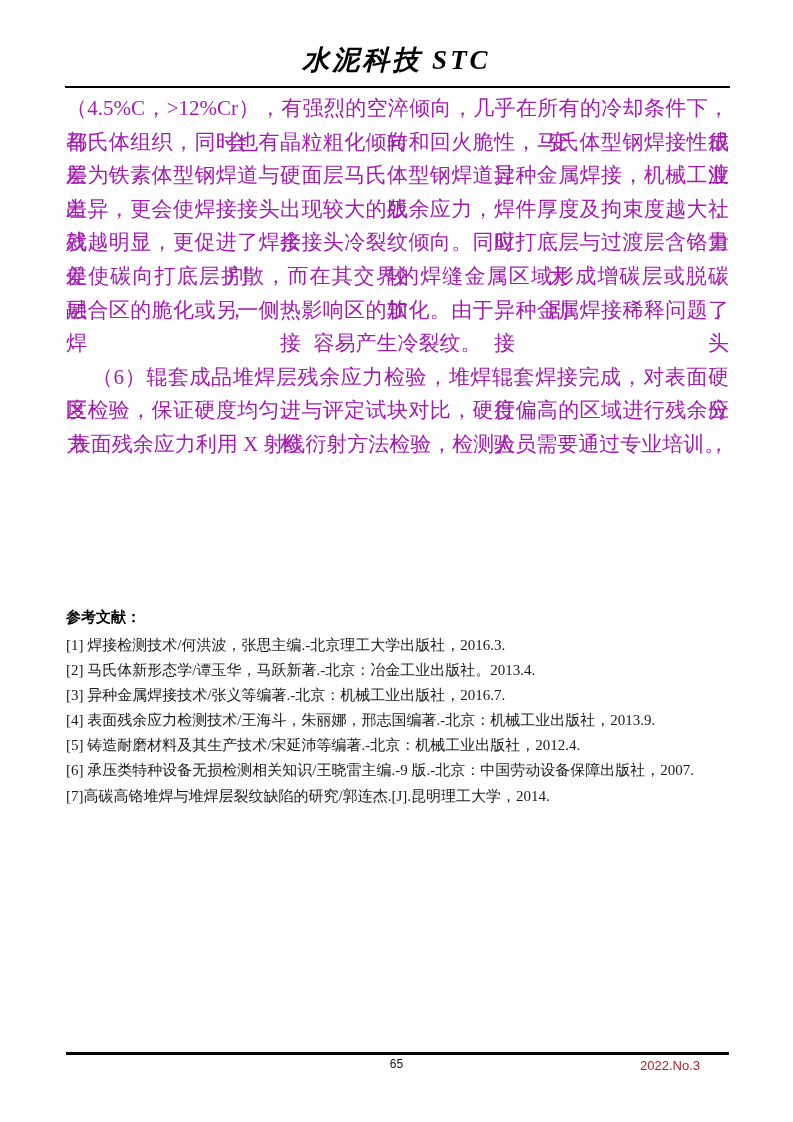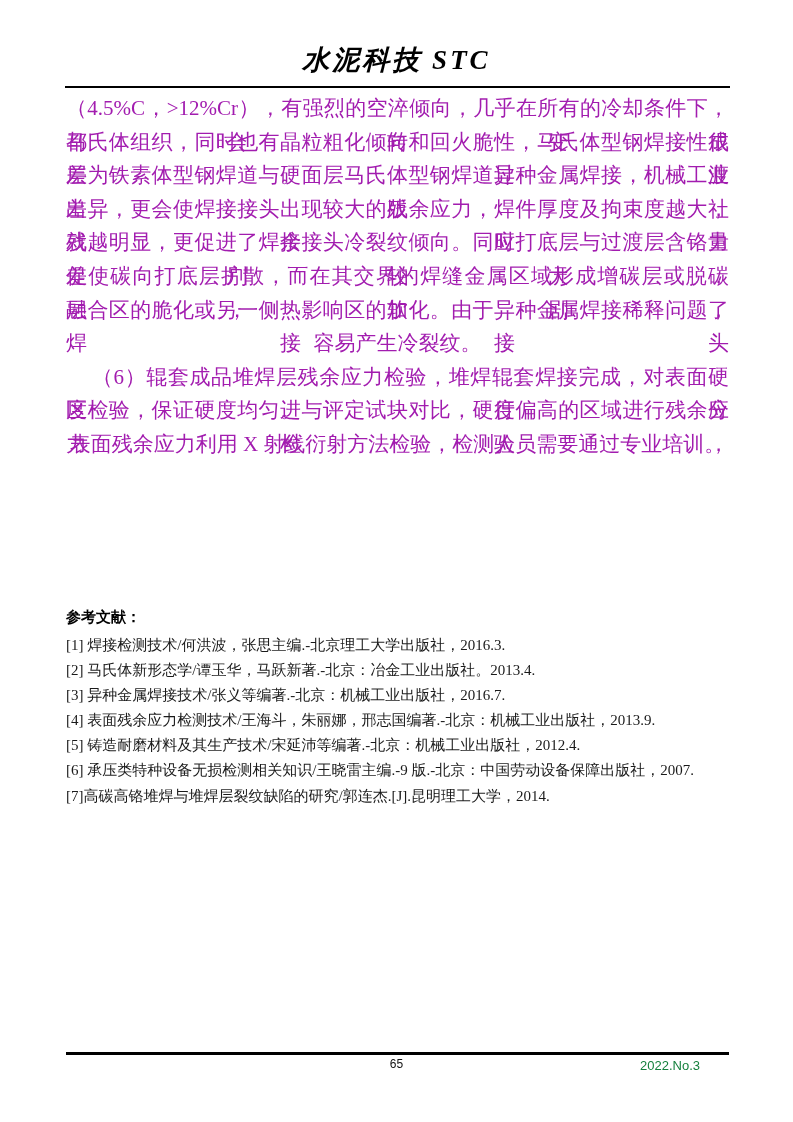--- a/index.html
+++ b/index.html
@@ -91,21 +91,21 @@
     font-family: "Liberation Sans", "DejaVu Sans", sans-serif;
     font-size: 12px;
     color: #111111;
   }
   .issue-number {
     position: absolute;
     top: 1058px;
     right: 93px;
     font-family: "Liberation Sans", "DejaVu Sans", sans-serif;
     font-size: 13px;
-    color: #15803d;
+    color: #b91c1c;
     margin-left: 9px;
   }
 </style>
 </head>
 <body>
 
 <div class="page">
 
   <div class="journal-title">水泥科技 STC</div>
   <div class="header-rule"></div>

